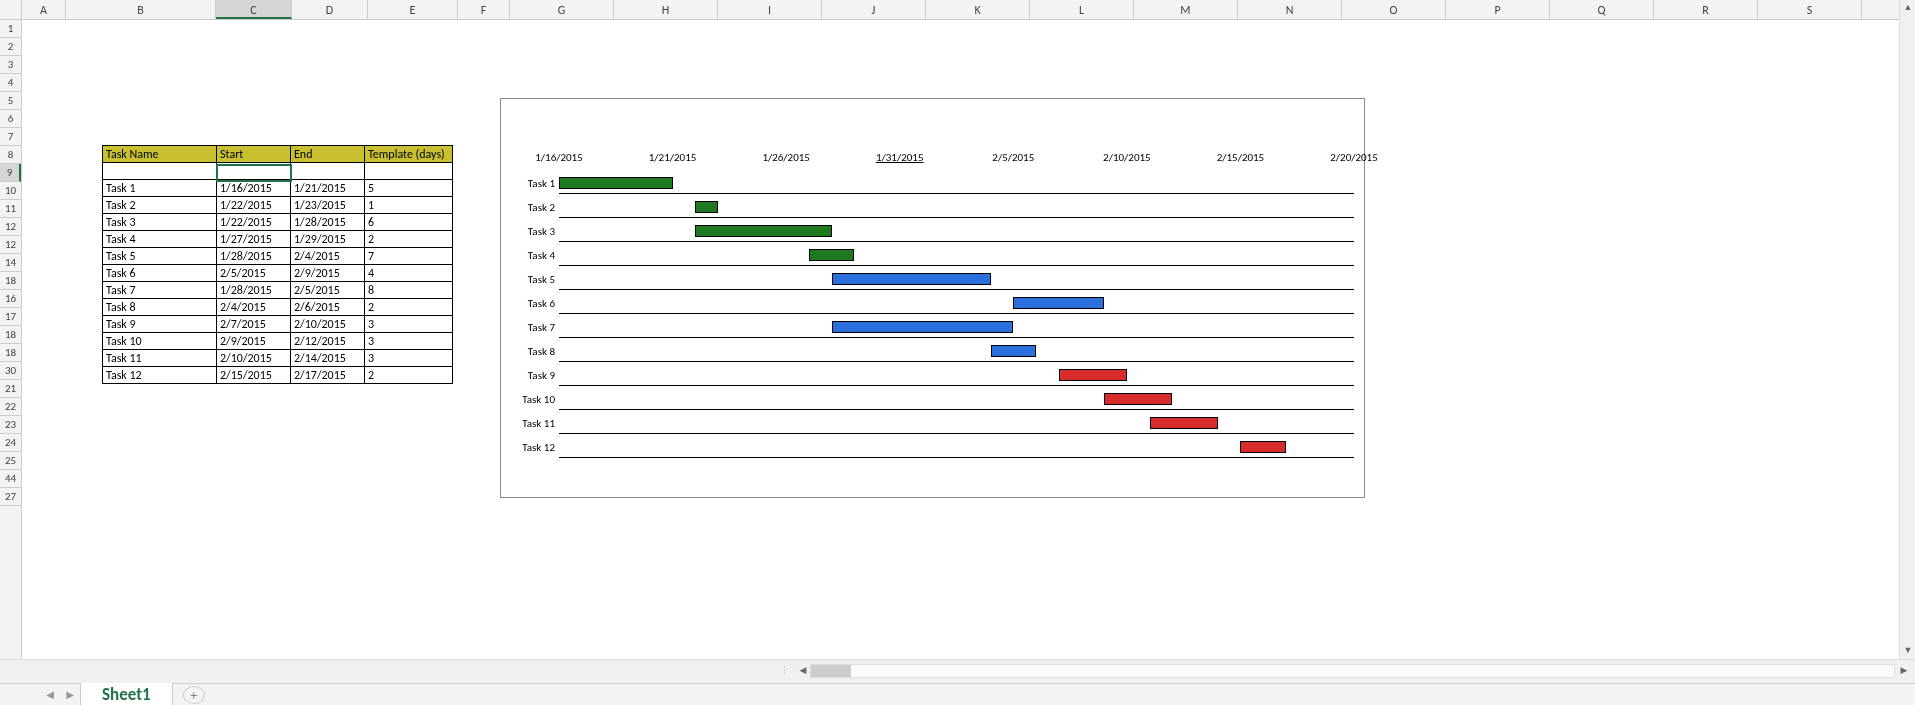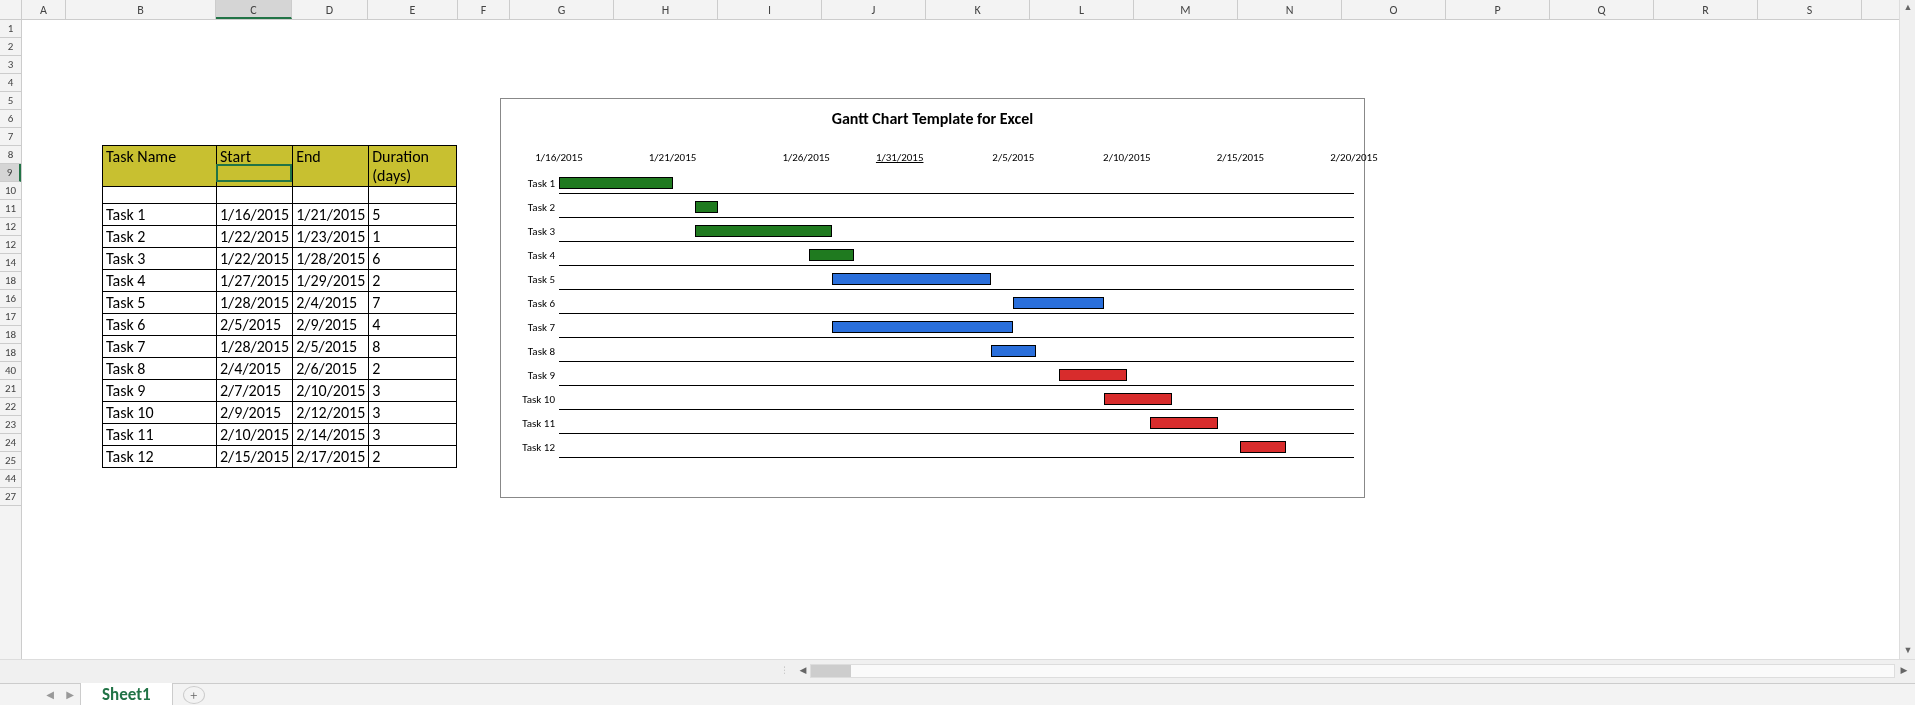--- a/index.html
+++ b/index.html
@@ -104,21 +104,21 @@
 
   
   .data-table {
     position: absolute;
     left: 80px; top: 125px;
     border: 1.5px solid #000;
     border-collapse: collapse;
   }
   .data-table th, .data-table td {
     border: 1px solid #000;
-    font-size: 16px;
+    font-size: 12px;
     padding: 1px 3px;
     height: 17px;
     text-align: left;
   }
   .data-table th {
     background: #c8c030;
     font-weight: normal;
     vertical-align: top;
   }
   .col-task { width: 114px; }
@@ -208,39 +208,39 @@
       <div class="row-h">10</div>
       <div class="row-h">11</div>
       <div class="row-h">12</div>
       <div class="row-h">12</div>
       <div class="row-h">14</div>
       <div class="row-h">18</div>
       <div class="row-h">16</div>
       <div class="row-h">17</div>
       <div class="row-h">18</div>
       <div class="row-h">18</div>
-      <div class="row-h">40</div>
+      <div class="row-h">30</div>
       <div class="row-h">21</div>
       <div class="row-h">22</div>
       <div class="row-h">23</div>
       <div class="row-h">24</div>
       <div class="row-h">25</div>
       <div class="row-h">44</div>
       <div class="row-h">27</div>
     </div>
 
   <div class="grid-area">
 
     <table class="data-table">
       <thead>
         <tr>
           <th class="col-task">Task Name</th>
           <th class="col-start">Start</th>
           <th class="col-end">End</th>
-          <th class="col-dur">Duration (days)</th>
+          <th class="col-dur">Template (days)</th>
         </tr>
         <tr>
             <td></td>
             <td></td>
             <td></td>
             <td></td>
           </tr>
       </thead>
       <tbody id="table-body">
           <tr>
@@ -314,26 +314,25 @@
             <td>2/15/2015</td>
             <td>2/17/2015</td>
             <td>2</td>
           </tr>
         </tbody>
     </table>
 
     <div class="selected-cell" id="sel-rect" style="left: 194px; top: 144px; width: 76px; height: 18px;"></div>
 
     <div class="chart">
-      <div class="chart-title">Gantt Chart Template for Excel</div>
       <div class="chart-body">
         <div class="x-axis-labels" id="x-axis">
             <div class="x-lab" style="left: 0%;">1/16/2015</div>
             <div class="x-lab" style="left: 14.2857%;">1/21/2015</div>
-            <div class="x-lab" style="left: 28.5714%; margin-left: 20px;">1/26/2015</div>
+            <div class="x-lab" style="left: 28.5714%;">1/26/2015</div>
             <div class="x-lab" style="left: 42.8571%; text-decoration: underline;">1/31/2015</div>
             <div class="x-lab" style="left: 57.1429%;">2/5/2015</div>
             <div class="x-lab" style="left: 71.4286%;">2/10/2015</div>
             <div class="x-lab" style="left: 85.7143%;">2/15/2015</div>
             <div class="x-lab" style="left: 100%;">2/20/2015</div>
           </div>
         <div class="gantt-rows" id="gantt-rows">
             <div class="gantt-row">
               <div class="gantt-label">Task 1</div>
               <div class="gantt-baseline"></div>

